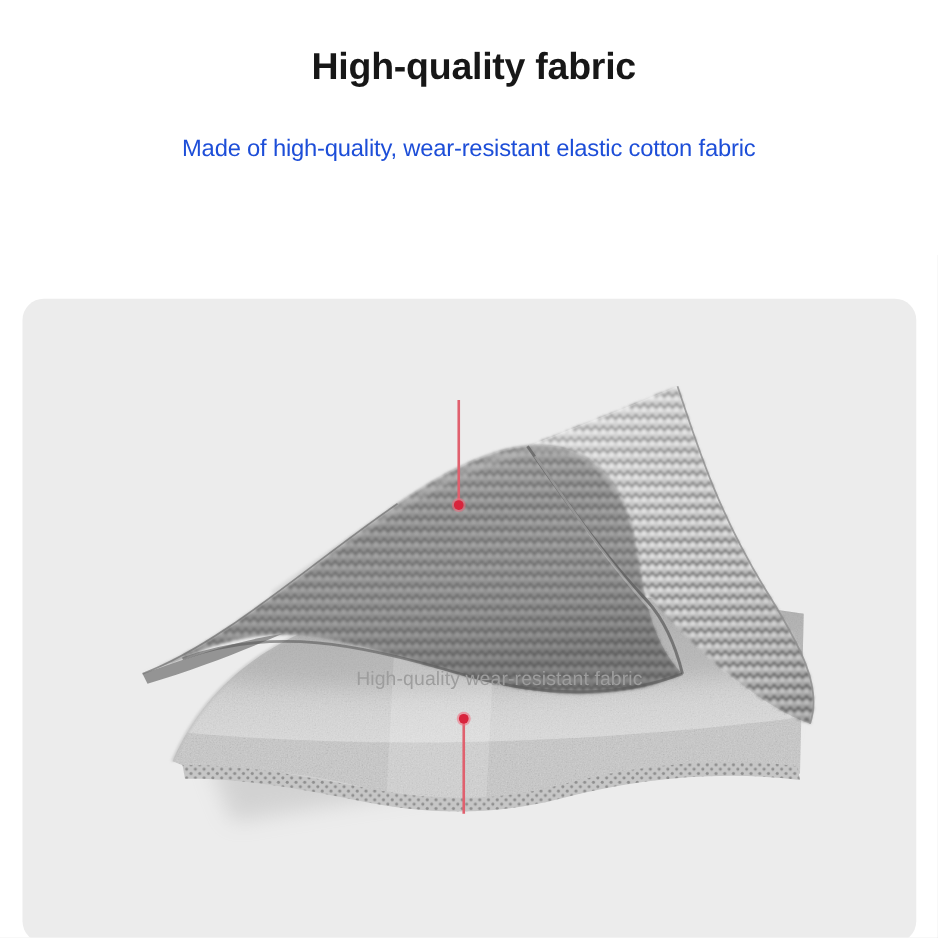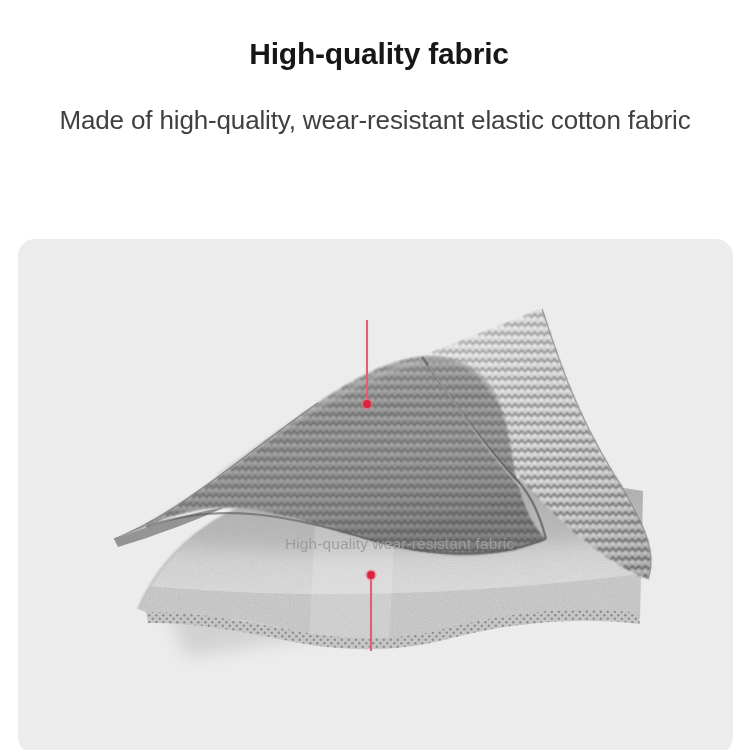--- a/index.html
+++ b/index.html
@@ -40,24 +40,24 @@
     color: #171717;
     font-family: "Liberation Sans", sans-serif;
     line-height: 38px;
   }
   .subtitle {
     margin: 0;
     position: absolute;
     left: 0;
     top: 106px;
     width: 750px;
-    font-size: 26px;
+    font-size: 19px;
     font-weight: 400;
     letter-spacing: -0.15px;
-    color: #404040;
+    color: #1d4ed8;
     line-height: 28px;
   }
 
   
   .card {
     position: absolute;
     left: 18px;
     top: 239px;
     width: 715px;
     height: 515px;

